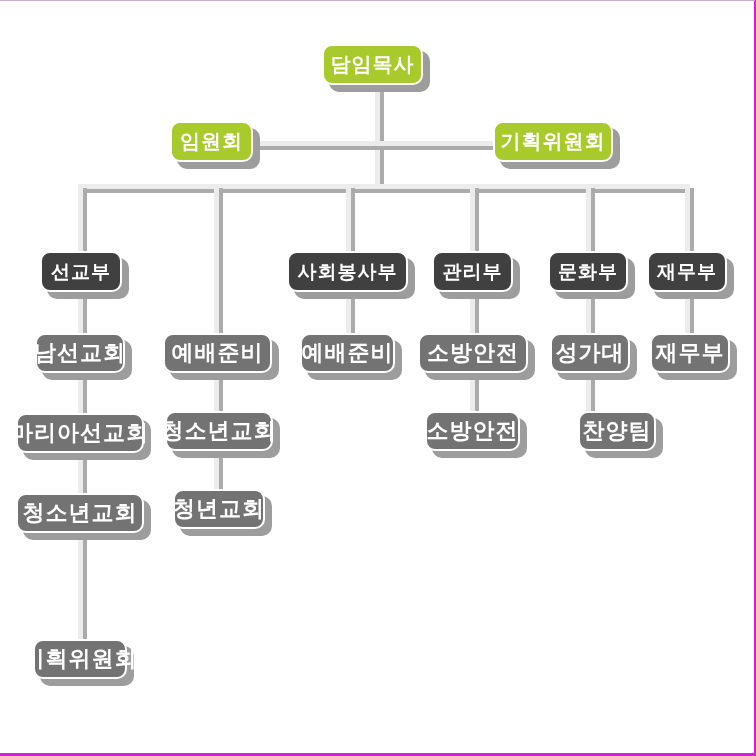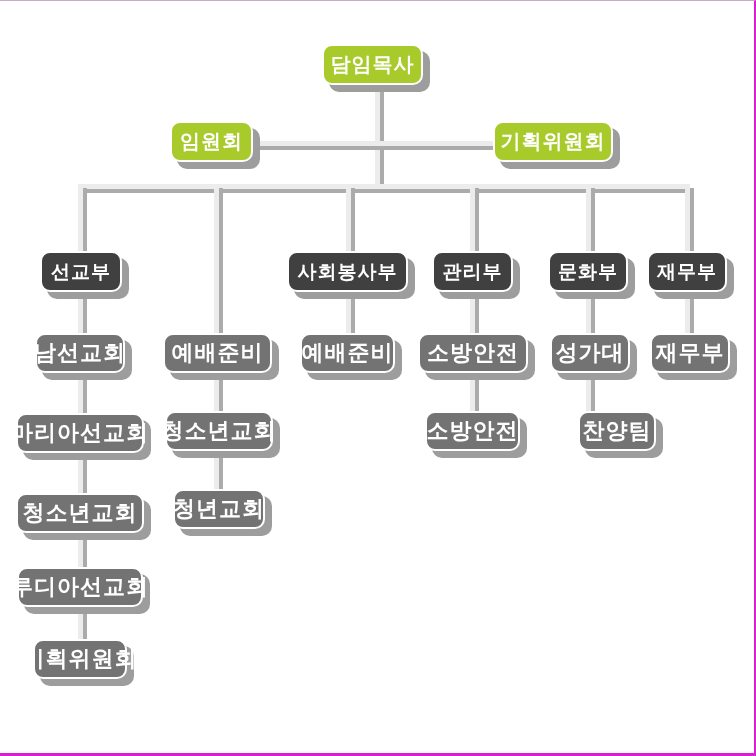--- a/index.html
+++ b/index.html
@@ -69,21 +69,20 @@
 
   <div class="node lvl-orange" style="left:40px; top:250px; width:82px; height:41px;">선교부</div>
   <div class="node lvl-orange" style="left:287px; top:250px; width:121px; height:41px;">사회봉사부</div>
   <div class="node lvl-orange" style="left:432px; top:250px; width:81px; height:41px;">관리부</div>
   <div class="node lvl-orange" style="left:548px; top:250px; width:80px; height:41px;">문화부</div>
   <div class="node lvl-orange" style="left:647px; top:250px; width:80px; height:41px;">재무부</div>
 
   <div class="node lvl-yellow" style="left:35px; top:332px; width:90px; height:40px;">남선교회</div>
   <div class="node lvl-yellow" style="left:16px; top:412px; width:128px; height:40px;">마리아선교회</div>
   <div class="node lvl-yellow" style="left:16px; top:492px; width:128px; height:40px;">청소년교회</div>
-  <div class="node lvl-yellow" style="left:17px; top:566px; width:126px; height:40px;">루디아선교회</div>
   <div class="node lvl-yellow" style="left:33px; top:638px; width:94px; height:40px;">기획위원회</div>
 
   <div class="node lvl-yellow" style="left:163px; top:332px; width:109px; height:40px;">예배준비</div>
   <div class="node lvl-yellow" style="left:165px; top:410px; width:108px; height:40px;">청소년교회</div>
   <div class="node lvl-yellow" style="left:173px; top:488px; width:92px; height:40px;">청년교회</div>
 
   <div class="node lvl-yellow" style="left:300px; top:332px; width:95px; height:40px;">예배준비</div>
 
   <div class="node lvl-yellow" style="left:418px; top:332px; width:110px; height:40px;">소방안전</div>
   <div class="node lvl-yellow" style="left:425px; top:410px; width:95px; height:40px;">소방안전</div>

